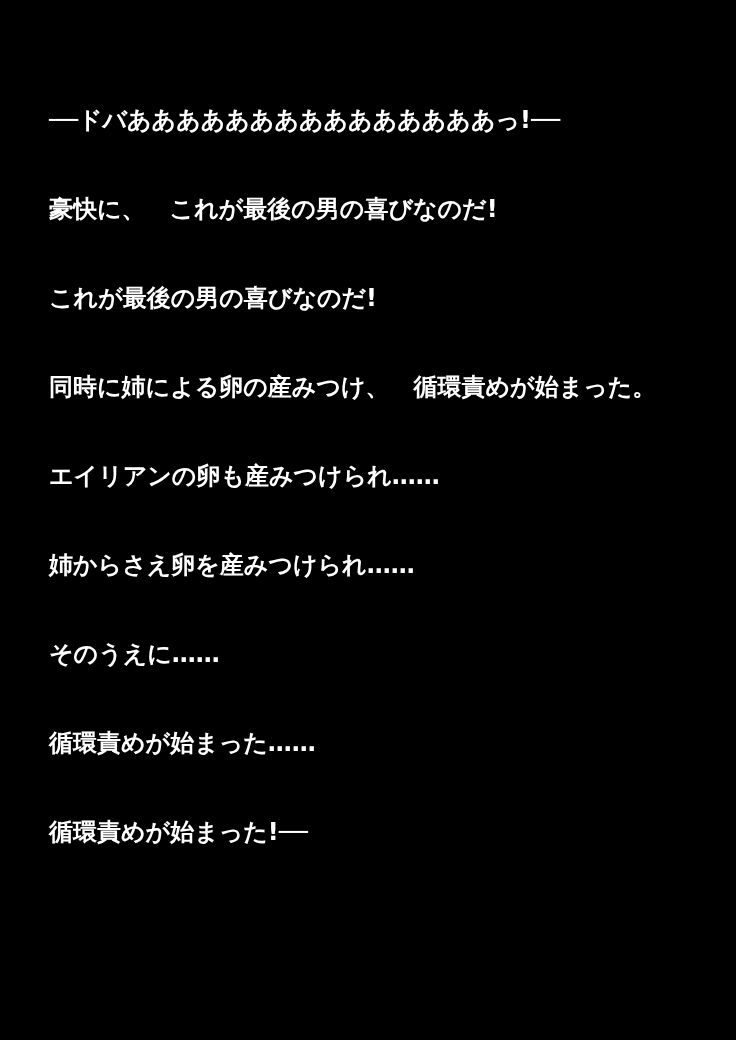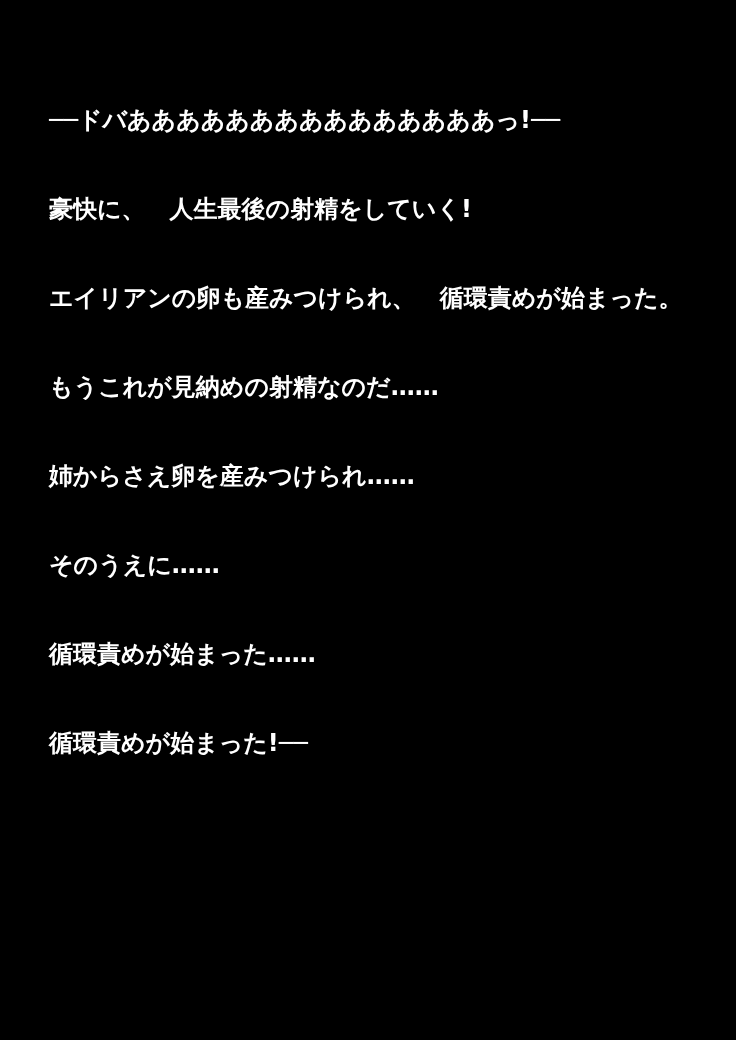--- a/index.html
+++ b/index.html
@@ -28,20 +28,21 @@
     line-height: 24px;
     margin: 0 0 65px 0;
     white-space: pre;
   }
 </style>
 </head>
 <body>
 
 <div class="page">
   <div class="text-line">──ドバあああああああああああああああっ!──</div>
-  <div class="text-line">豪快に、　人生最後の射精をしていく!</div>
-  <div class="text-line">エイリアンの卵も産みつけられ、　循環責めが始まった。</div>
-  <div class="text-line">もうこれが見納めの射精なのだ……</div>
+  <div class="text-line">豪快に、　これが最後の男の喜びなのだ!</div>
+  <div class="text-line">これが最後の男の喜びなのだ!</div>
+  <div class="text-line">同時に姉による卵の産みつけ、　循環責めが始まった。</div>
+  <div class="text-line">エイリアンの卵も産みつけられ……</div>
   <div class="text-line">姉からさえ卵を産みつけられ……</div>
   <div class="text-line">そのうえに……</div>
   <div class="text-line">循環責めが始まった……</div>
   <div class="text-line">循環責めが始まった!──</div>
 </div>
 
 </body></html>

